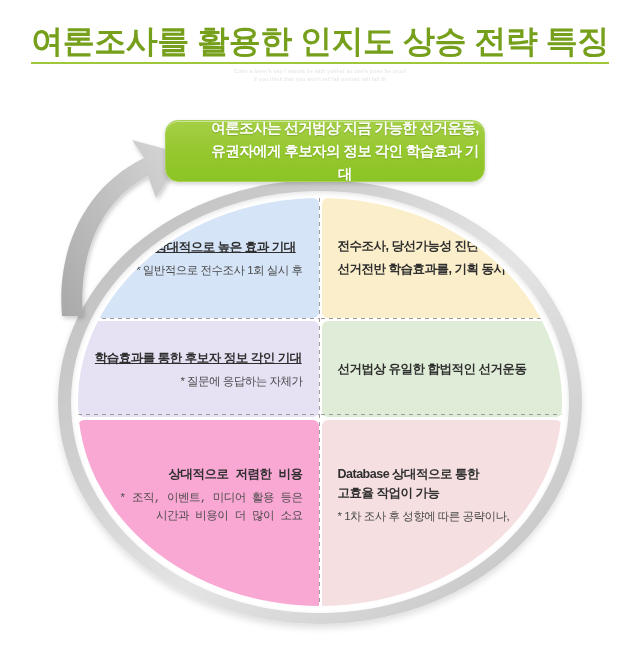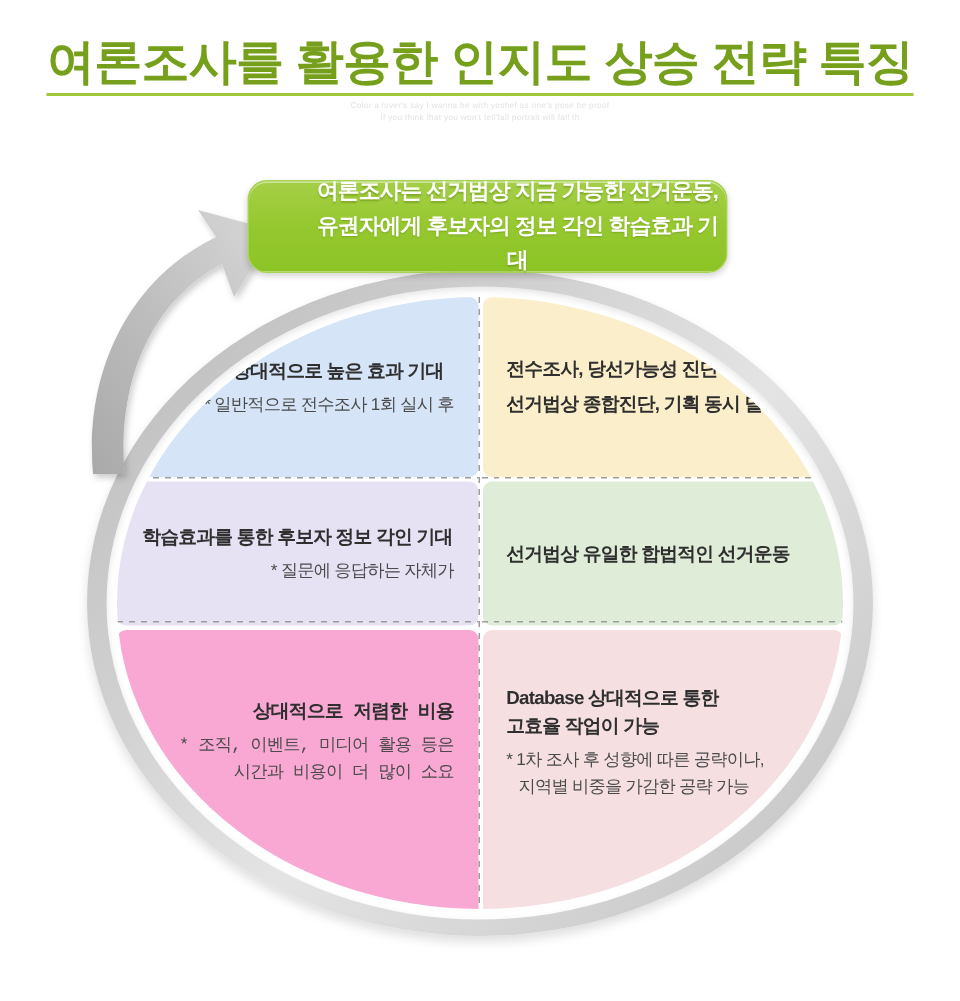--- a/index.html
+++ b/index.html
@@ -133,21 +133,21 @@
   }
   .cell .c-sub {
     font-size: 11.5px;
     color: #4a4a4a;
     line-height: 18px;
     letter-spacing: -0.5px;
     white-space: nowrap;
   }
 
   
-  .al-c  { text-align: center; }
+  .al-c  { text-align: center; text-decoration: underline; }
   .al-r  { text-align: right; }
   .al-l  { text-align: left; }
 
   .gap-4 { margin-top: 4px; }
 
   
   .sep {
     position: absolute;
     background-image: repeating-linear-gradient(to right,#9c9c9c 0 4px,rgba(0,0,0,0) 4px 8px);
   }
@@ -214,21 +214,21 @@
     <div class="cells-clip">
       <div class="grid">
 
         <div class="cell c-blue">
           <div class="c-head al-c">짧은 시간 상대적으로 높은 효과 기대</div>
           <div class="c-sub al-r gap-4">* 일반적으로 전수조사 1회 실시 후</div>
         </div>
 
         <div class="cell c-yellow">
           <div class="c-head al-l">전수조사, 당선가능성 진단 등</div>
-          <div class="c-head al-l gap-4">선거법상 종합진단, 기획 동시 달성 가능</div>
+          <div class="c-head al-l gap-4">선거전반 학습효과를, 기획 동시 달성 가능</div>
         </div>
 
         <div class="cell c-purple">
           <div class="c-head al-c">학습효과를 통한 후보자 정보 각인 기대</div>
           <div class="c-sub al-r gap-4">* 질문에 응답하는 자체가</div>
         </div>
 
         <div class="cell c-green">
           <div class="c-head al-l">선거법상 유일한 합법적인 선거운동</div>
         </div>
@@ -239,21 +239,20 @@
             <div class="c-sub al-r gap-4">* 조직, 이벤트, 미디어 활용 등은</div>
             <div class="c-sub al-r">시간과 비용이 더 많이 소요</div>
           </div>
         </div>
 
         <div class="cell c-pink">
           <div style="margin-top:-42px">
             <div class="c-head al-l" style="white-space:pre-line;">Database 상대적으로 통한
 고효율 작업이 가능</div>
             <div class="c-sub al-l gap-4">* 1차 조사 후 성향에 따른 공략이나,</div>
-            <div class="c-sub al-l" style="white-space:pre">   지역별 비중을 가감한 공략 가능</div>
           </div>
         </div>
 
       </div>
 
       <div class="sep v" style="left:241px; top:0; width:1px; height:408px;"></div>
       <div class="sep" style="left:0; top:120px; width:241px; height:1px;"></div>
       <div class="sep" style="left:0; top:216px; width:241px; height:1px;"></div>
       <div class="sep" style="left:243px; top:120px; width:241px; height:1px;"></div>
       <div class="sep" style="left:243px; top:216px; width:241px; height:1px;"></div>

